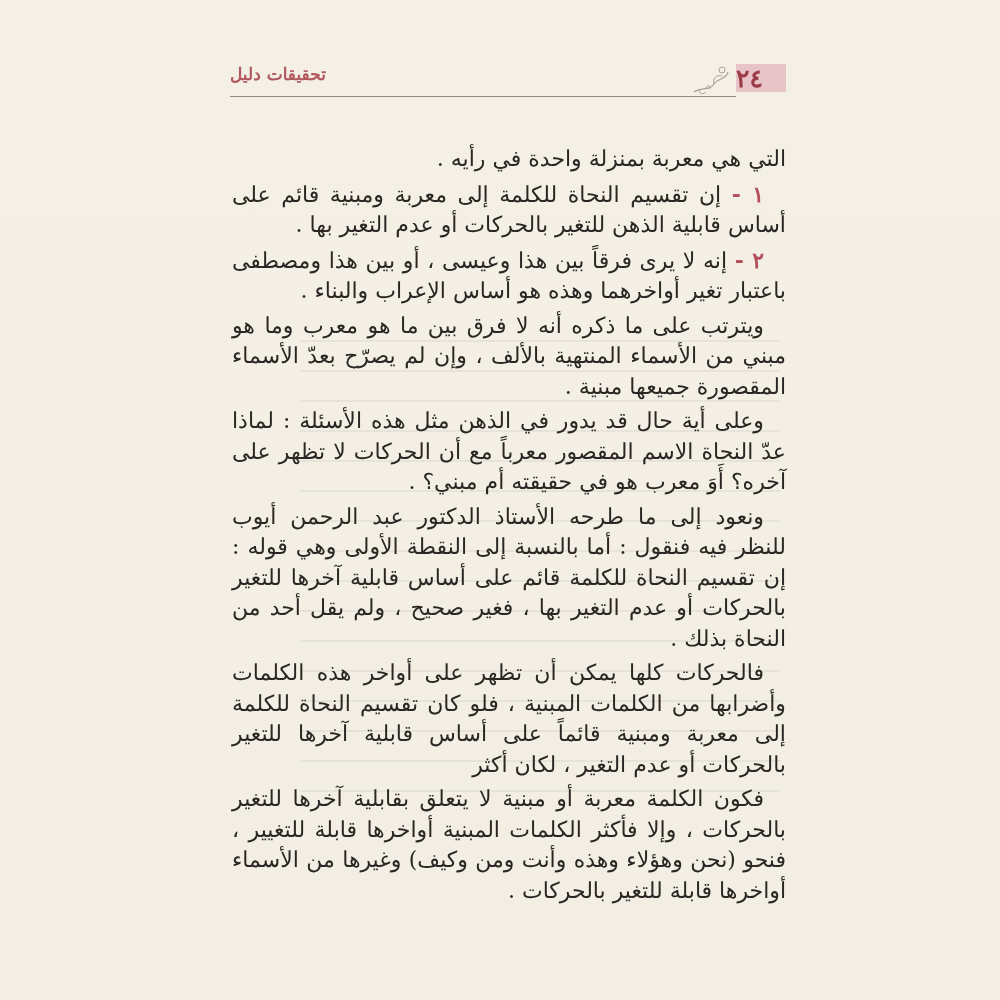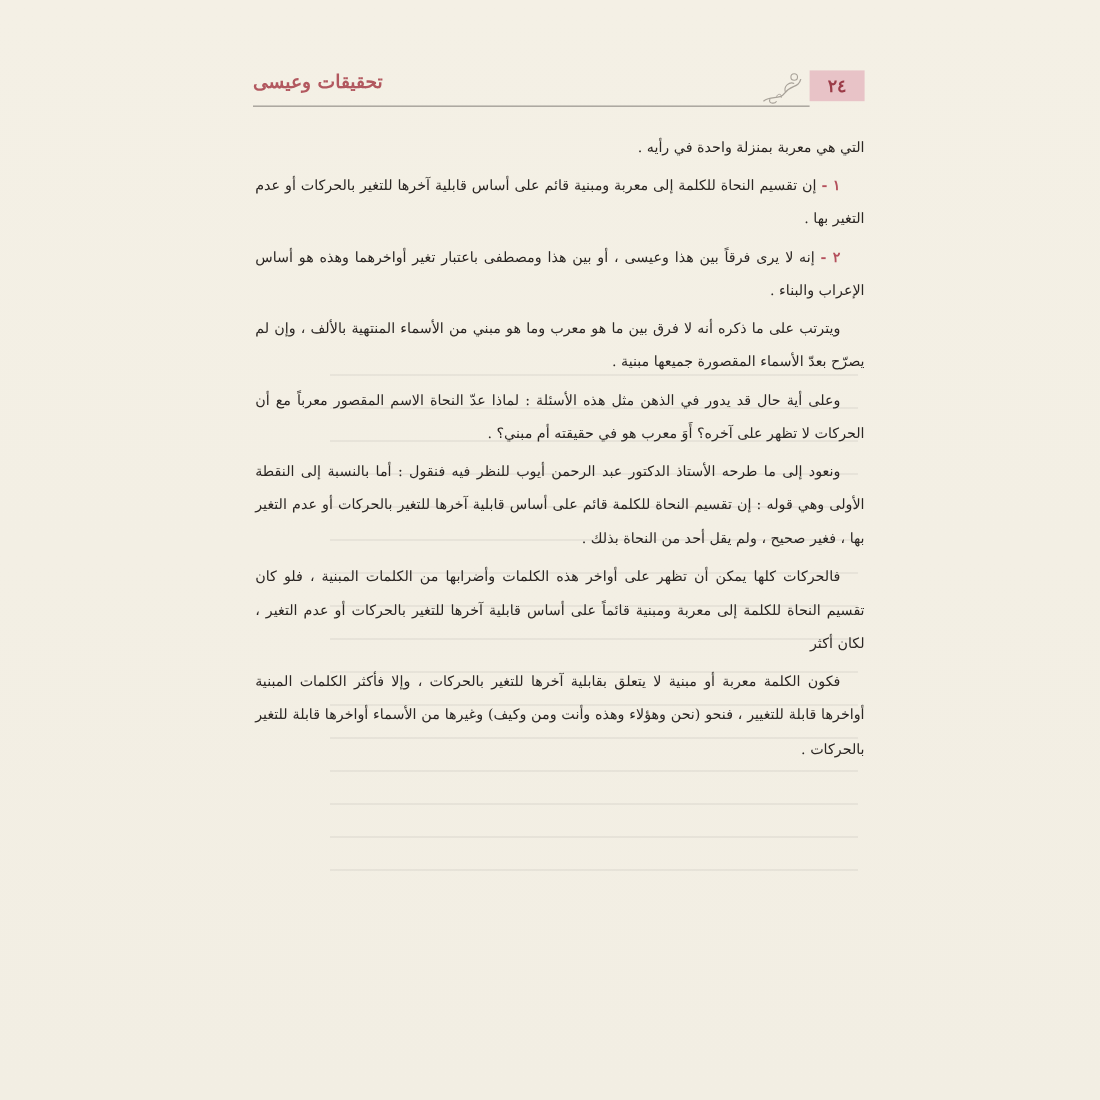--- a/index.html
+++ b/index.html
@@ -19,68 +19,68 @@
     direction: ltr;
   }
   .running-title {
     position: absolute; left: 0; top: 2px;
     color: #b2585f; font-size: 17px; font-weight: bold;
     direction: rtl; white-space: nowrap;
   }
   .page-badge {
     position: absolute; right: 0; top: 2px; width: 50px; height: 28px;
     background: #e8c3c7; color: #9b3b47;
-    font-size: 16px; font-weight: bold;
-    display: flex; align-items: center; justify-content: center;
+    font-size: 25px; font-weight: bold;
+    display: flex; align-items: center; 
   }
   .ornament {
     position: absolute; right: 54px; top: 0; width: 40px; height: 34px;
   }
   .rule {
     position: absolute; left: 0; right: 50px; top: 34px; height: 0;
     border-top: 1px solid #8f8a85;
   }
   .body-text {
-    position: absolute; left: 232px; top: 120px; width: 554px;
+    position: absolute; left: 232px; top: 144px; width: 554px;
     direction: rtl; text-align: justify;
-    color: #2b2623; font-size: 13px; line-height: 30.5px;
+    color: #2b2623; font-size: 22px; line-height: 30.5px;
   }
   .body-text p { margin: 0 0 4px 0; text-indent: 22px; }
   .body-text p.noindent { text-indent: 0; }
   .num { color: #b4505c; font-weight: bold; }
   .ghost {
     position: absolute; left: 300px; top: 340px; width: 480px; height: 460px;
     opacity: 0.05; pointer-events: none;
     background: repeating-linear-gradient(180deg, #000 0 2px, transparent 2px 30px);
   }
 </style>
 </head>
 <body>
 
 <div class="page">
   <div class="ghost"></div>
 
   <div class="header">
-    <span class="running-title">تحقيقات وعيسى</span>
+    <span class="running-title">تحقيقات دليل</span>
     <svg class="ornament" viewBox="0 0 40 34">
       <path d="M2 30 C10 24, 16 30, 22 22 C27 15, 34 18, 36 10" fill="none" stroke="#a9a39a" stroke-width="1.2"></path>
       <path d="M22 22 C20 16, 26 12, 30 14" fill="none" stroke="#a9a39a" stroke-width="1"></path>
       <circle cx="30" cy="8" r="3" fill="none" stroke="#a9a39a" stroke-width="1"></circle>
       <path d="M8 28 C6 32, 12 33, 14 30" fill="none" stroke="#a9a39a" stroke-width="1"></path>
       <path d="M14 26 C15 22, 20 24, 18 27" fill="none" stroke="#a9a39a" stroke-width="0.9"></path>
     </svg>
     <div class="page-badge">
       <span>٢٤</span>
     </div>
     <div class="rule"></div>
   </div>
 
   <div class="body-text">
     <p class="noindent"><span>التي هي معربة بمنزلة واحدة في رأيه .</span></p>
-    <p><span class="num">١ -</span><span> إن تقسيم النحاة للكلمة إلى معربة ومبنية قائم على أساس قابلية آخرها للتغير بالحركات أو عدم التغير بها .</span></p>
+    <p><span class="num">١ -</span><span> إن تقسيم النحاة للكلمة إلى معربة ومبنية قائم على أساس قابلية الذهن للتغير بالحركات أو عدم التغير بها .</span></p>
     <p><span class="num">٢ -</span><span> إنه لا يرى فرقاً بين هذا وعيسى ، أو بين هذا ومصطفى باعتبار تغير أواخرهما وهذه هو أساس الإعراب والبناء .</span></p>
     <p><span>ويترتب على ما ذكره أنه لا فرق بين ما هو معرب وما هو مبني من الأسماء المنتهية بالألف ، وإن لم يصرّح بعدّ الأسماء المقصورة جميعها مبنية .</span></p>
     <p><span>وعلى أية حال قد يدور في الذهن مثل هذه الأسئلة : لماذا عدّ النحاة الاسم المقصور معرباً مع أن الحركات لا تظهر على آخره؟ أَوَ معرب هو في حقيقته أم مبني؟ .</span></p>
     <p><span>ونعود إلى ما طرحه الأستاذ الدكتور عبد الرحمن أيوب للنظر فيه فنقول : أما بالنسبة إلى النقطة الأولى وهي قوله : إن تقسيم النحاة للكلمة قائم على أساس قابلية آخرها للتغير بالحركات أو عدم التغير بها ، فغير صحيح ، ولم يقل أحد من النحاة بذلك .</span></p>
     <p><span>فالحركات كلها يمكن أن تظهر على أواخر هذه الكلمات وأضرابها من الكلمات المبنية ، فلو كان تقسيم النحاة للكلمة إلى معربة ومبنية قائماً على أساس قابلية آخرها للتغير بالحركات أو عدم التغير ، لكان أكثر</span></p>
     <p><span>فكون الكلمة معربة أو مبنية لا يتعلق بقابلية آخرها للتغير بالحركات ، وإلا فأكثر الكلمات المبنية أواخرها قابلة للتغيير ، فنحو (نحن وهؤلاء وهذه وأنت ومن وكيف) وغيرها من الأسماء أواخرها قابلة للتغير بالحركات .</span></p>
   </div>
 </div>
 
 </body></html>

